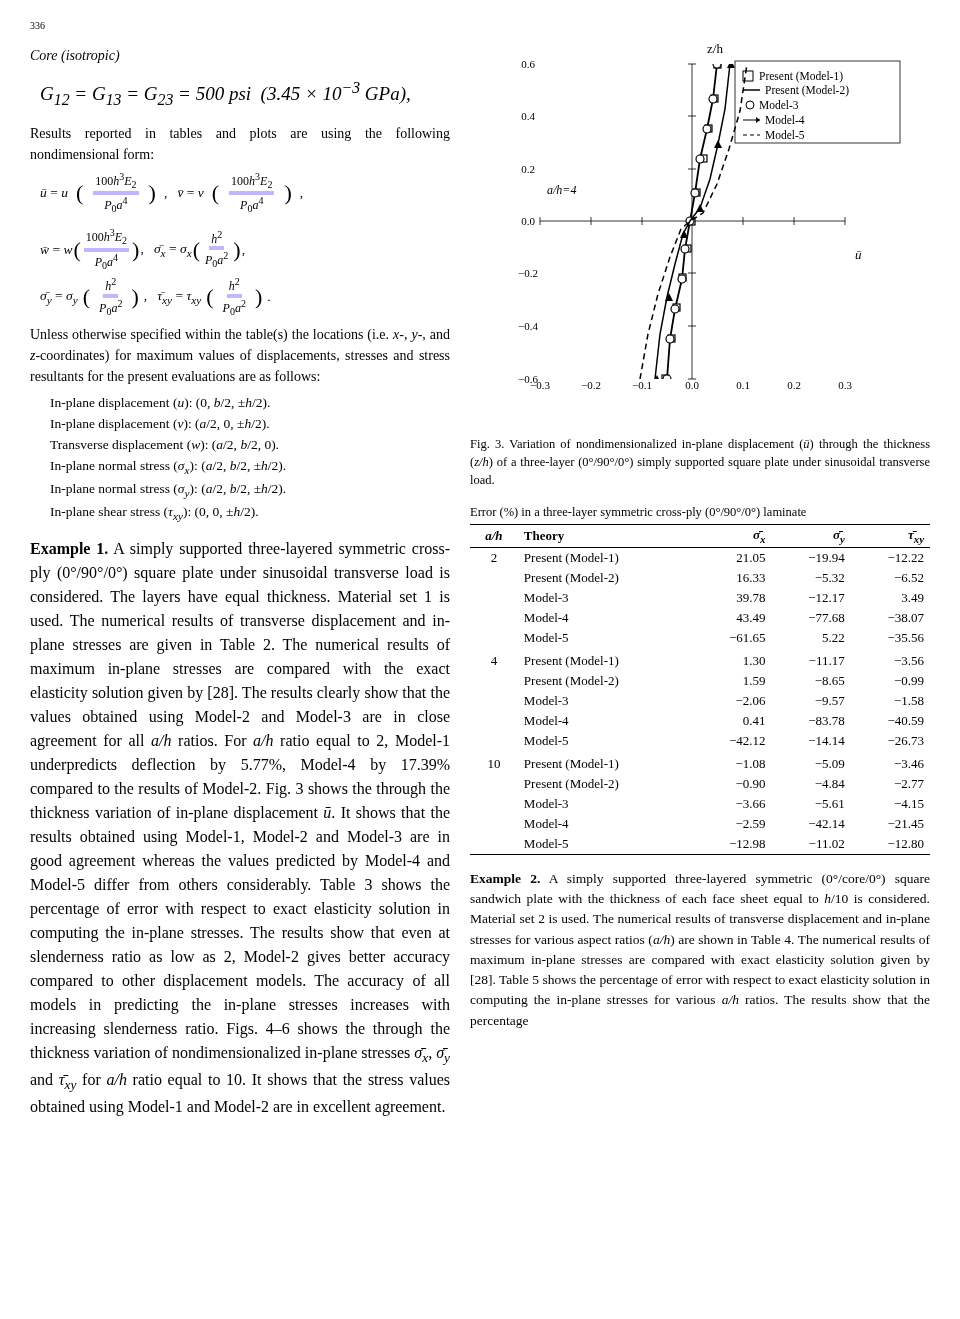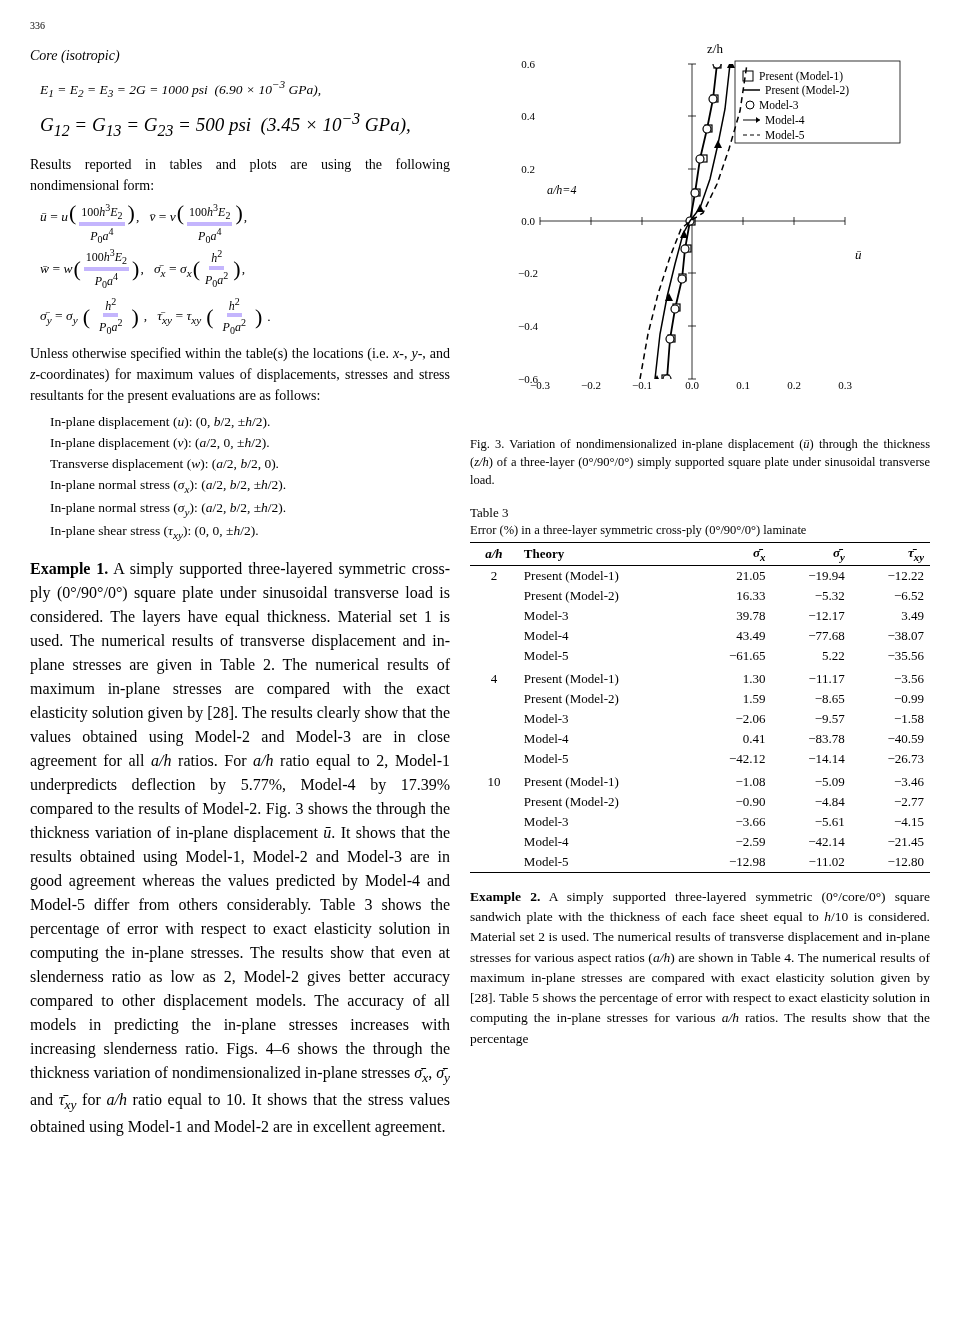--- a/index.html
+++ b/index.html
@@ -124,34 +124,31 @@
 <div class="page-number">336</div>
 
 <div class="two-col">
 
   <div class="left-col">
     <p style="font-style:italic; margin-bottom:4px;">
       Core (<em>isotropic</em>)
     </p>
 
     <div class="math-block">
-      <div style="font-size:13.5px; margin:2px 0;">
-        <em>E</em><sub>1</sub> = <em>E</em><sub>2</sub> = <em>E</em><sub>3</sub> = 2<em>G</em> = 1000 psi &nbsp;(6.90 × 10<sup>−3</sup> GPa),
-      </div>
       <div style="font-size:19px; margin:2px 0;">
         <em>G</em><sub>12</sub> = <em>G</em><sub>13</sub> = <em>G</em><sub>23</sub> = 500 psi &nbsp;(3.45 × 10<sup>−3</sup> GPa),
       </div>
     </div>
 
     <p style="margin: 8px 0 4px 0;">
       Results reported in tables and plots are using the following nondimensional form:
     </p>
 
     <div style="margin: 6px 0 6px 10px; font-size:13.5px; line-height:2.2;">
-      <div style="display:flex; align-items:flex-start; gap:1px; flex-wrap:wrap; margin-bottom:0;">
+      <div style="display:flex; align-items:center; gap:8px; flex-wrap:wrap; margin-bottom:12px;">
         <span><em>ū</em> = <em>u</em></span>
         <span class="big-paren">(</span>
         <span class="frac">
             <span class="num">100<em>h</em><sup>3</sup><em>E</em><sub>2</sub></span>
             <span class="den"><em>P</em><sub>0</sub><em>a</em><sup>4</sup></span>
           </span>
         <span class="big-paren">)</span>
         <span>,&nbsp;&nbsp; <em>v̄</em> = <em>v</em></span>
         <span class="big-paren">(</span>
         <span class="frac">
@@ -356,21 +353,20 @@
             262,25
           "></polyline>
       </svg>
 
       <p class="fig-caption">
         Fig. 3. Variation of nondimensionalized in-plane displacement (<em>ū</em>) through the thickness (<em>z/h</em>) of a three-layer (0°/90°/0°) simply supported square plate under sinusoidal transverse load.
       </p>
     </div>
 
     <div class="table-section">
-      <div class="table-title">Table 3</div>
       <div class="table-subtitle">Error (%) in a three-layer symmetric cross-ply (0°/90°/0°) laminate</div>
       <table>
         <thead>
           <tr>
             <th><em>a/h</em></th>
             <th>Theory</th>
             <th><em>σ̄<sub>x</sub></em></th>
             <th><em>σ̄<sub>y</sub></em></th>
             <th><em>τ̄<sub>xy</sub></em></th>
           </tr>

